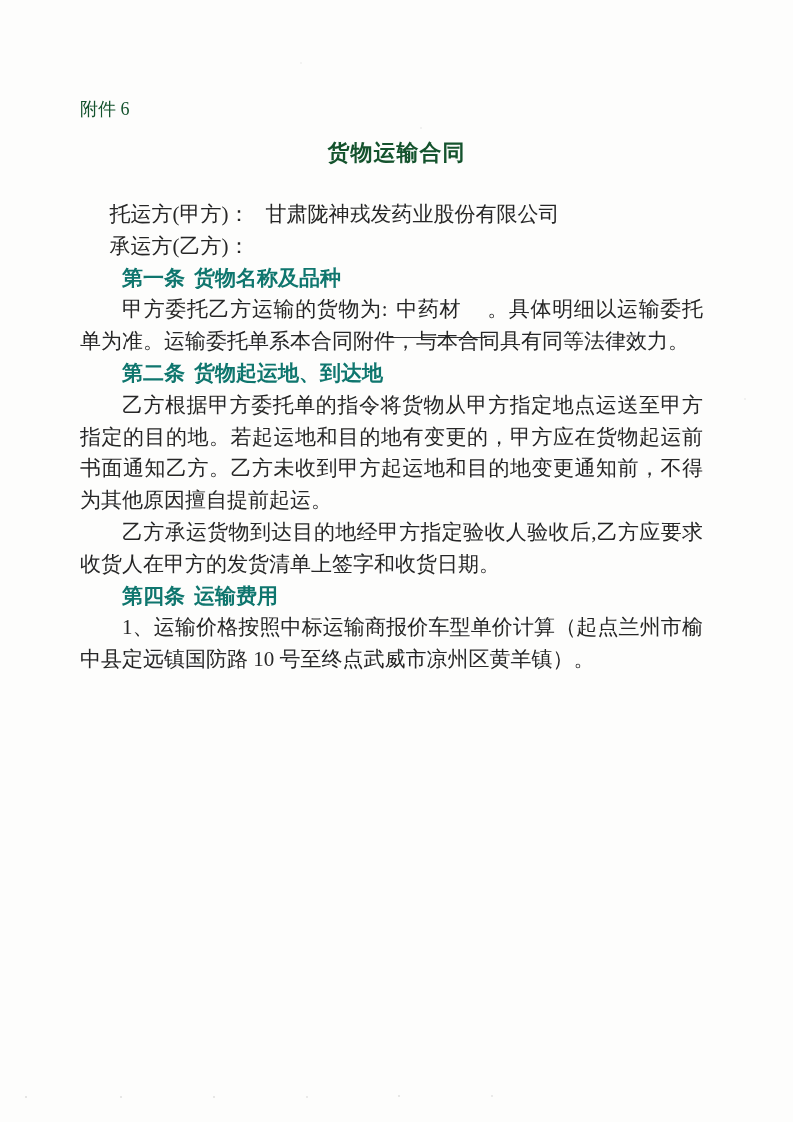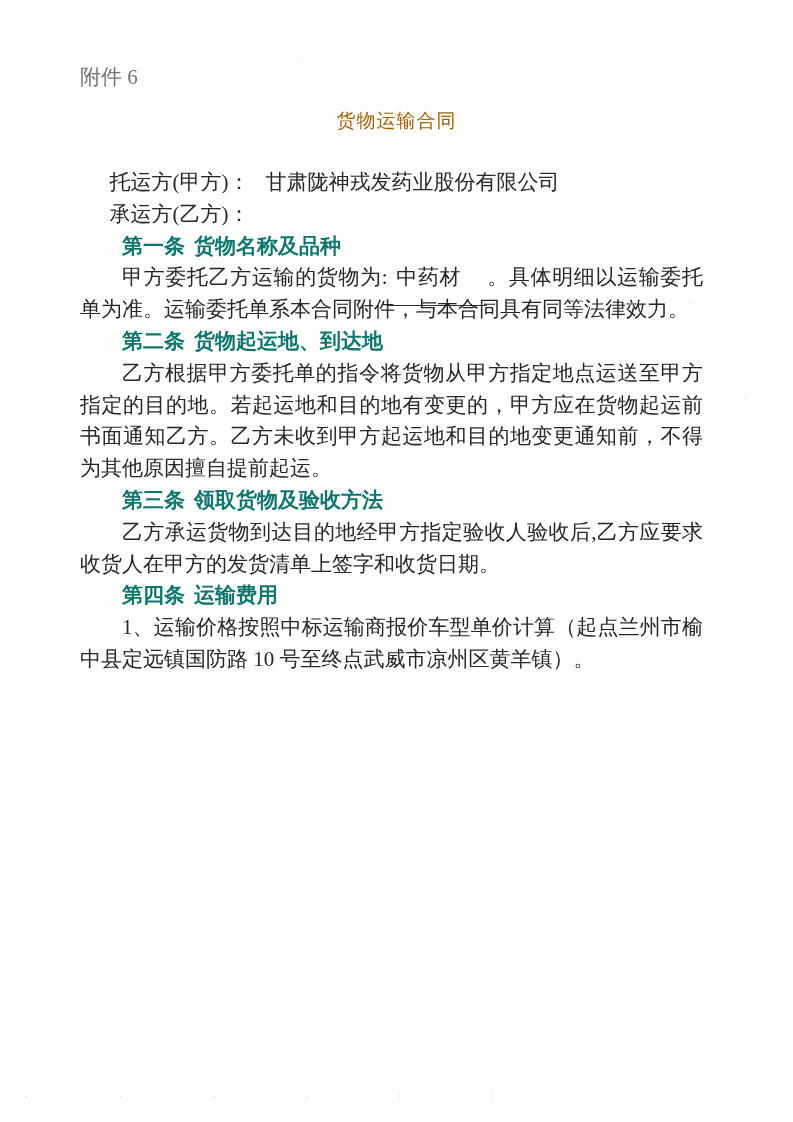--- a/index.html
+++ b/index.html
@@ -10,31 +10,31 @@
     color: #262626;
     -webkit-font-smoothing: antialiased;
   }
   .page {
     position: relative;
     width: 793px; height: 1122px;
     background: #fdfdfc;
     overflow: hidden;
   }
   .attachment {
-    margin: 64px 0 0 80px;
-    font-size: 21px; line-height: 26px;
-    color: #737373;
+    margin: 96px 0 0 80px;
+    font-size: 18px; line-height: 26px;
+    color: #14532d;
   }
   .title {
     margin-top: 13px;
     text-align: center;
-    font-size: 19px; line-height: 36px;
-    font-weight: 400;
+    font-size: 22px; line-height: 36px;
+    font-weight: 700;
     letter-spacing: 1px;
-    color: #a16207;
+    color: #14532d;
   }
   .content {
     margin: 28px 90px 0 80px;
     font-size: 21px;
     line-height: 31.8px;
     text-align: justify;
     text-justify: inter-ideograph;
   }
   p.party { text-indent: 1.4em; text-align: left; }
   .party-value { margin-left: 16px; }
@@ -81,21 +81,20 @@
 
 
     <p class="heading"><span>第一条</span><span class="h-title">货物名称及品种</span></p>
 
     <p class="para"><span>甲方委托乙方运输的货物为:</span><span class="blank">中药材</span><span>。具体明细以运输委托单为准。运输委托单系本合同附件，与本合同具有同等法律效力。</span></p>
 
     <p class="heading"><span>第二条</span><span class="h-title">货物起运地、到达地</span></p>
 
     <p class="para">乙方根据甲方委托单的指令将货物从甲方指定地点运送至甲方指定的目的地。若起运地和目的地有变更的，甲方应在货物起运前书面通知乙方。乙方未收到甲方起运地和目的地变更通知前，不得为其他原因擅自提前起运。</p>
 
-    <p class="heading"><span>第三条</span><span class="h-title">领取货物及验收方法</span></p>
 
     <p class="para">乙方承运货物到达目的地经甲方指定验收人验收后,乙方应要求收货人在甲方的发货清单上签字和收货日期。</p>
 
 
     <p class="heading"><span>第四条</span><span class="h-title">运输费用</span></p>
 
     <p class="para">1、运输价格按照中标运输商报价车型单价计算（起点兰州市榆中县定远镇国防路 10 号至终点武威市凉州区黄羊镇）。</p>
 
 
   </div>

